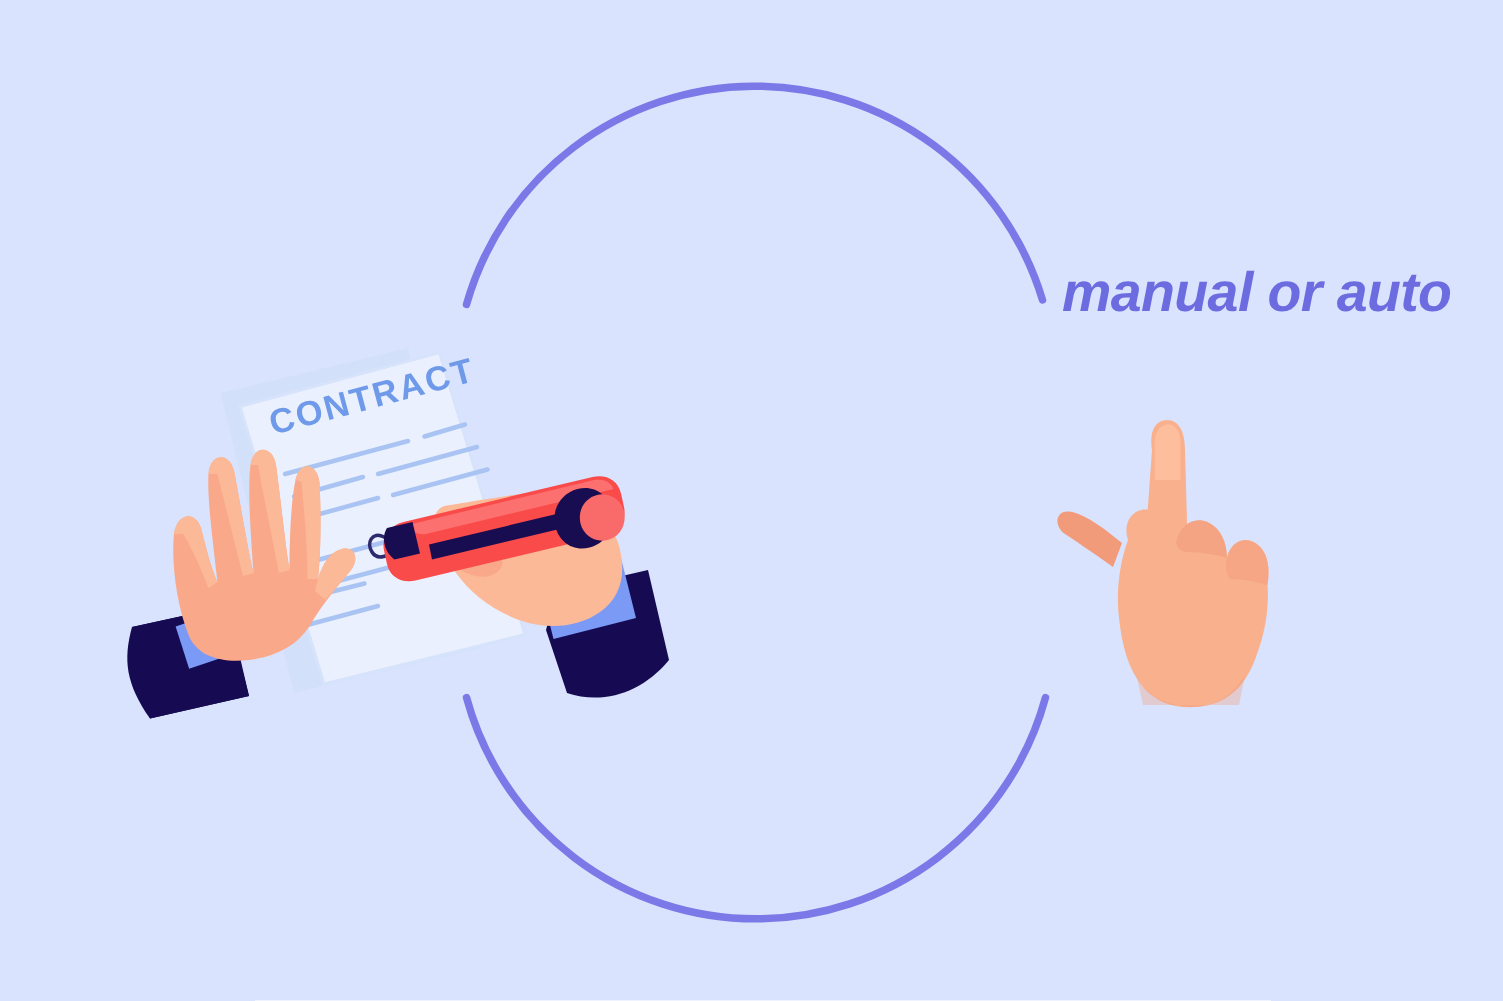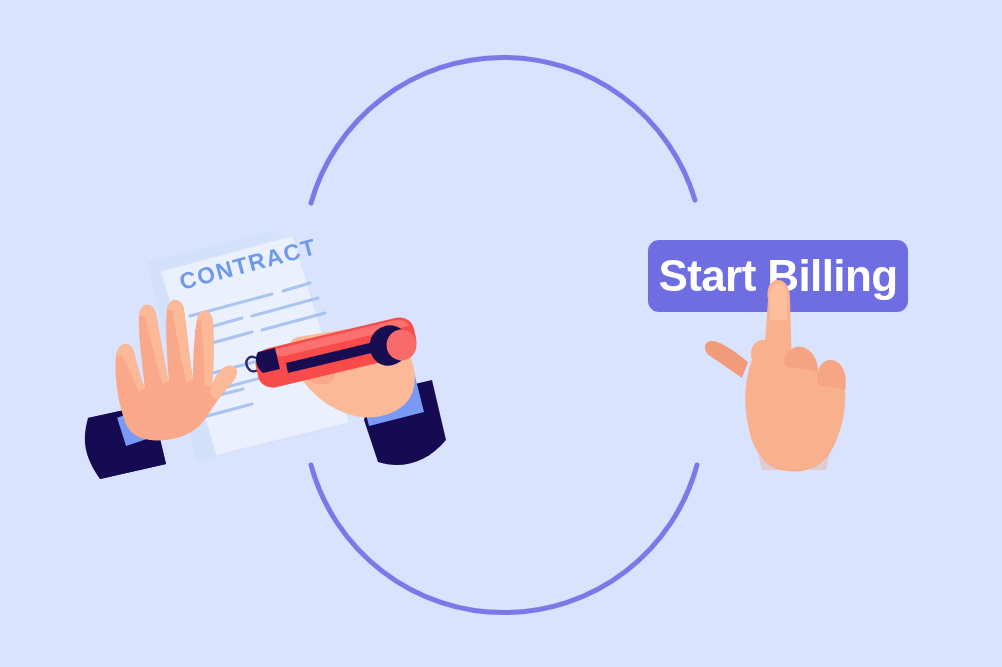--- a/index.html
+++ b/index.html
@@ -208,23 +208,20 @@
       <path d="M 286 363 L 378 341 L 380 351 L 288 373 Z" fill="#190d52"></path>
 
       <path d="M 385 326 C 396 323 406 330 408 341 C 410 352 404 362 393 365
                C 382 368 372 361 370 350 C 368 339 374 329 385 326 Z" fill="#190d52"></path>
       <path d="M 398 330 C 406 328 414 333 416 341 C 418 350 413 358 405 360
                C 397 362 389 357 387 349 C 385 340 390 332 398 330 Z" fill="#f96a6a"></path>
     </g>
 
   </svg>
 
-  <button class="cta-button">
-    <span class="cta-button-label">Start Billing</span>
-  </button>
 
   <svg class="hand-pointer-layer" viewBox="0 0 1002 667">
 
     <path d="M 742 378
              C 728 368 716 360 710 356
              C 702 350 704 340 713 341
              C 722 342 736 352 748 362 Z" fill="#f19b7b"></path>
 
     <path d="M 752 360
              C 748 348 756 338 766 340
@@ -251,14 +248,15 @@
 
     <path d="M 784 362 C 786 350 796 344 805 348 C 814 352 818 362 818 372
              C 812 370 800 368 792 368 C 788 368 785 366 784 362 Z" fill="#f19b7b" opacity="0.55"></path>
     <path d="M 818 372 C 820 362 829 357 837 362 C 845 367 847 378 845 390
              C 838 388 828 386 820 386 C 817 382 817 376 818 372 Z" fill="#f19b7b" opacity="0.45"></path>
 
     <path d="M 758 452 C 766 468 790 474 806 470 C 816 467 824 460 830 450
              L 826 470 L 762 470 Z" fill="#f19b7b" opacity="0.35"></path>
   </svg>
 
+  <div class="label-manual">manual or auto</div>
 
 </div>
 
 </body></html>

